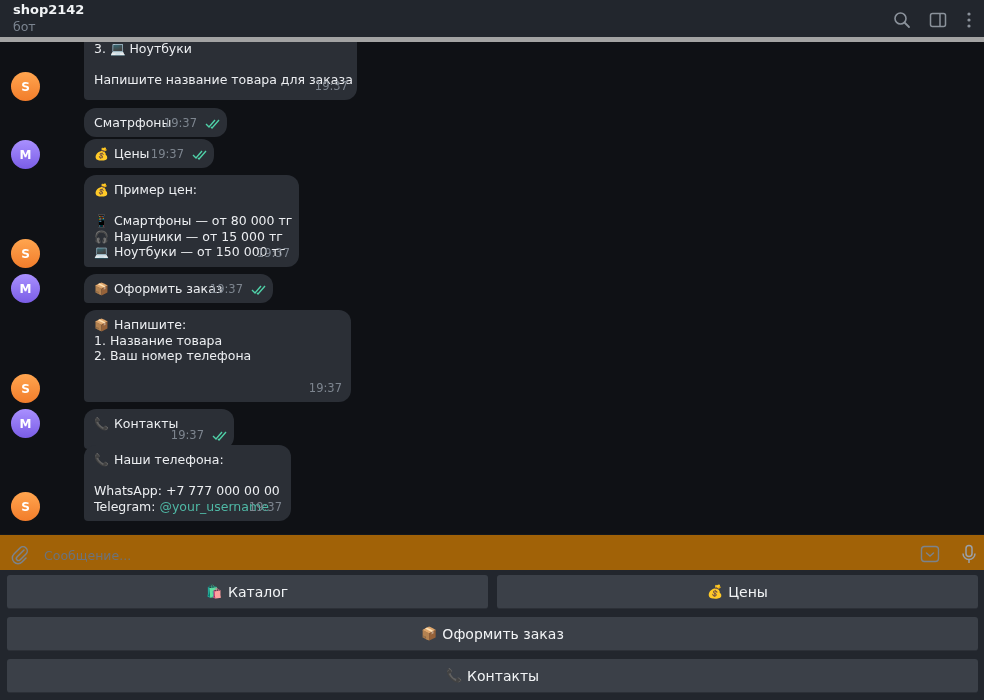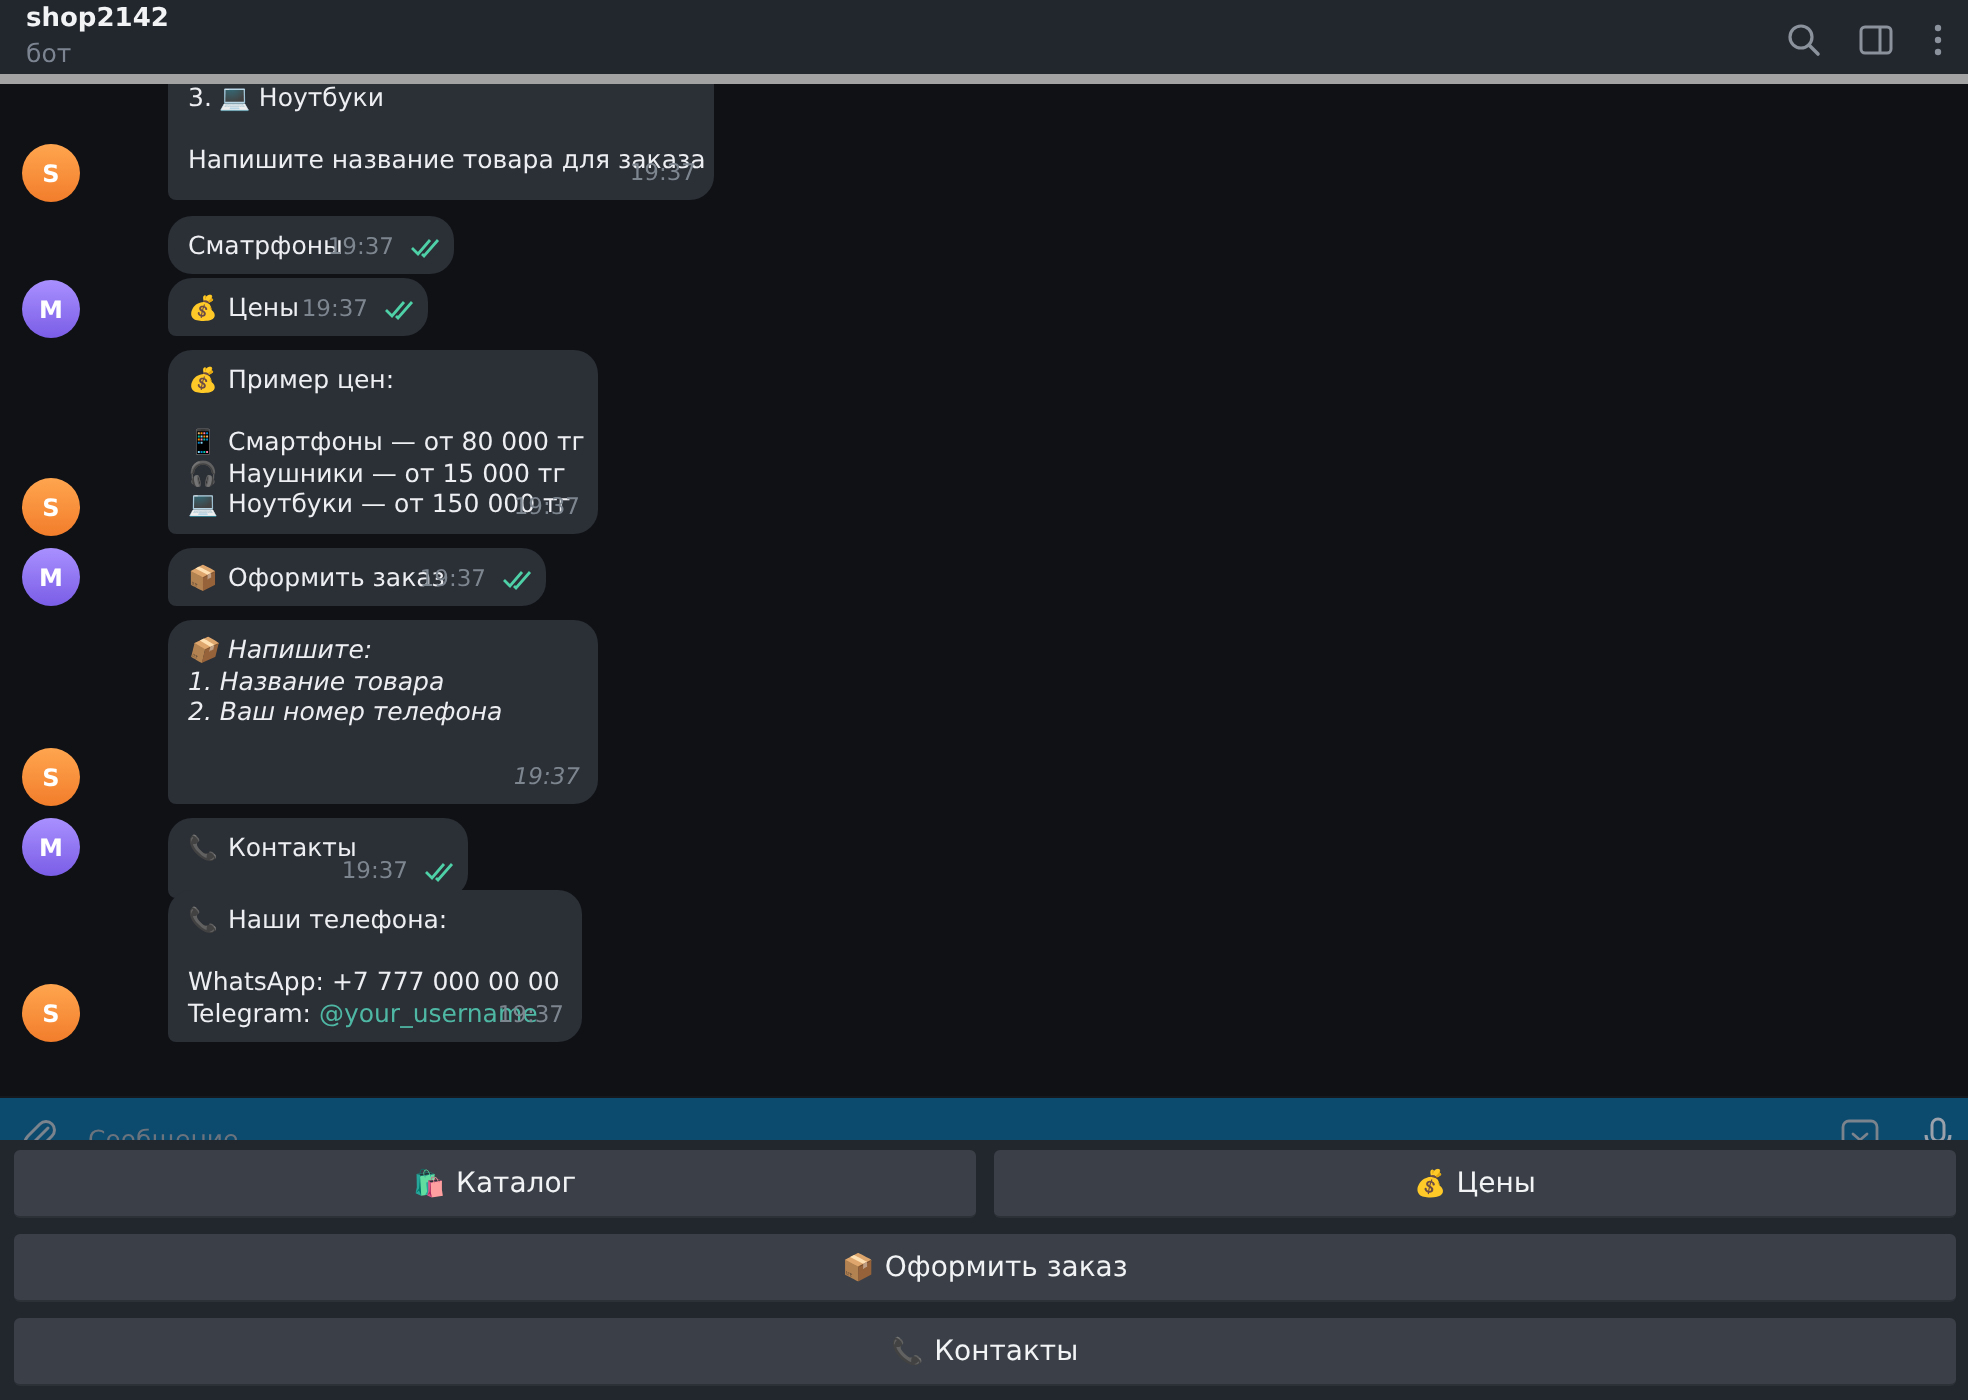--- a/index.html
+++ b/index.html
@@ -21,21 +21,21 @@
   .bubble { position: absolute; left: 48px; background: #2b2f36; border-radius: 12px; font-size: 12.5px; line-height: 15.6px; padding: 7px 10px 7px 10px; color: #eceef1; white-space: nowrap; margin-left: 36px; }
   .bubble.tail-left { border-bottom-left-radius: 4px; }
   .bubble .line { display: block; height: 15.6px; }
   .bubble .blank { display: block; height: 15.6px; }
   .time { position: absolute; right: 9px; bottom: 5px; font-size: 11.5px; color: #7d858f; }
   .ticks { position: absolute; right: 6px; bottom: 6px; width: 16px; height: 10px; }
   .emoji { display: inline-block; width: 15px; text-align: center; margin-right: 5px; font-size: 12px; }
   .link { color: #4fb8a5; }
 
   
-  .composer { position: absolute; left: 0; top: 548px; width: 984px; height: 40px; background: #0c4a6e; border-top: 1px solid #15181d; }
+  .composer { position: absolute; left: 0; top: 534px; width: 984px; height: 40px; background: #a16207; border-top: 1px solid #15181d; }
   .composer .clip-btn { position: absolute; left: 9px; top: 9px; width: 22px; height: 22px; cursor: pointer; }
   .composer input { position: absolute; left: 44px; top: 8px; width: 840px; height: 24px; background: transparent; border: none; outline: none; color: #e9ecef; font-size: 12.5px; font-family: "DejaVu Sans", "Liberation Sans", sans-serif; }
   .composer input::placeholder { color: #6b737d; }
   .composer .kb-btn { position: absolute; left: 919px; top: 8px; width: 22px; height: 22px; cursor: pointer; }
   .composer .mic-btn { position: absolute; left: 958px; top: 8px; width: 22px; height: 22px; cursor: pointer; }
 
   
   .keyboard { position: absolute; left: 0; top: 570px; width: 984px; height: 130px; background: #22262d; }
   .kbtn { position: absolute; height: 34px; background: #3b4048; border-radius: 3px; color: #f1f3f5; font-size: 14px; display: flex; align-items: center; justify-content: center; cursor: pointer; border-bottom: 1px solid #2c3037; }
   .kbtn .kemoji { margin-right: 5px; font-size: 13px; }
@@ -93,21 +93,21 @@
       <span class="line"><span class="emoji">📦</span><span>Оформить заказ</span></span>
       <span class="time" style="right:30px;">19:37</span>
       <svg class="ticks" viewBox="0 0 16 10" style="right:6px; bottom:8px;">
           <path d="M1 5 L4 8 L10 1 M6 8 L7 9 L14 1" stroke="#4fd1a8" stroke-width="1.4" fill="none"></path>
         </svg>
     </div>
     <div class="avatar m" style="top:274px;">
         <span>M</span>
       </div>
 
-    <div class="bubble tail-left" style="top:310px; width:215px; height:92px;font-style:italic;">
+    <div class="bubble tail-left" style="top:310px; width:267px; height:92px;">
       <span class="line"><span class="emoji">📦</span><span>Напишите:</span></span>
       <span class="line">1. Название товара</span>
       <span class="line">2. Ваш номер телефона</span>
       <span class="blank"></span>
       <span class="time">19:37</span>
     </div>
     <div class="avatar s" style="top:374px;">
         <span>S</span>
       </div>
 

